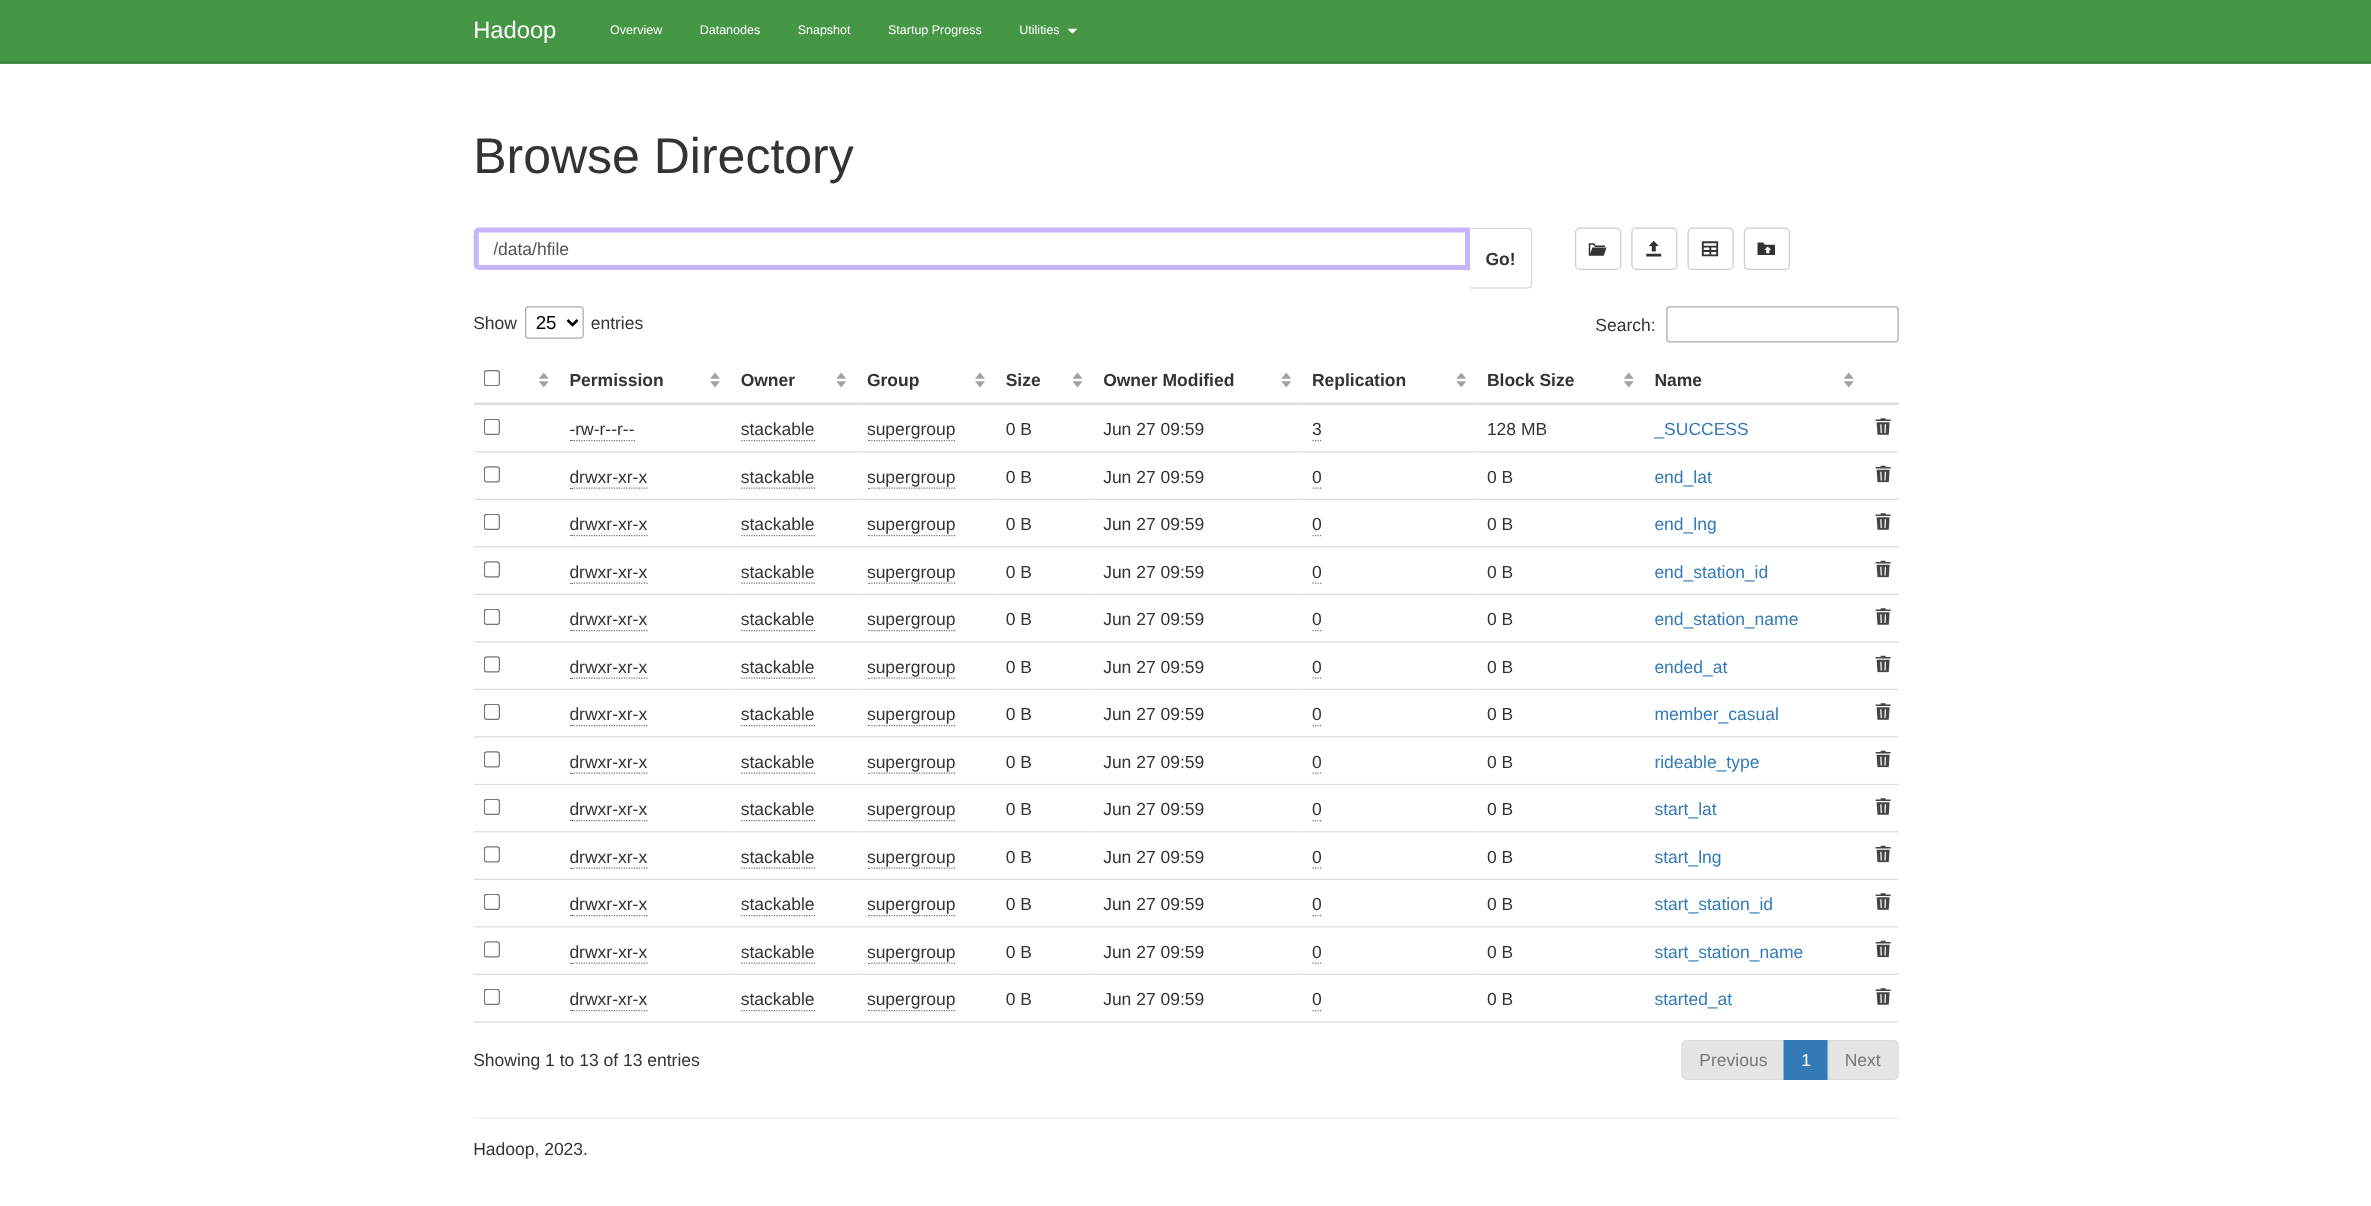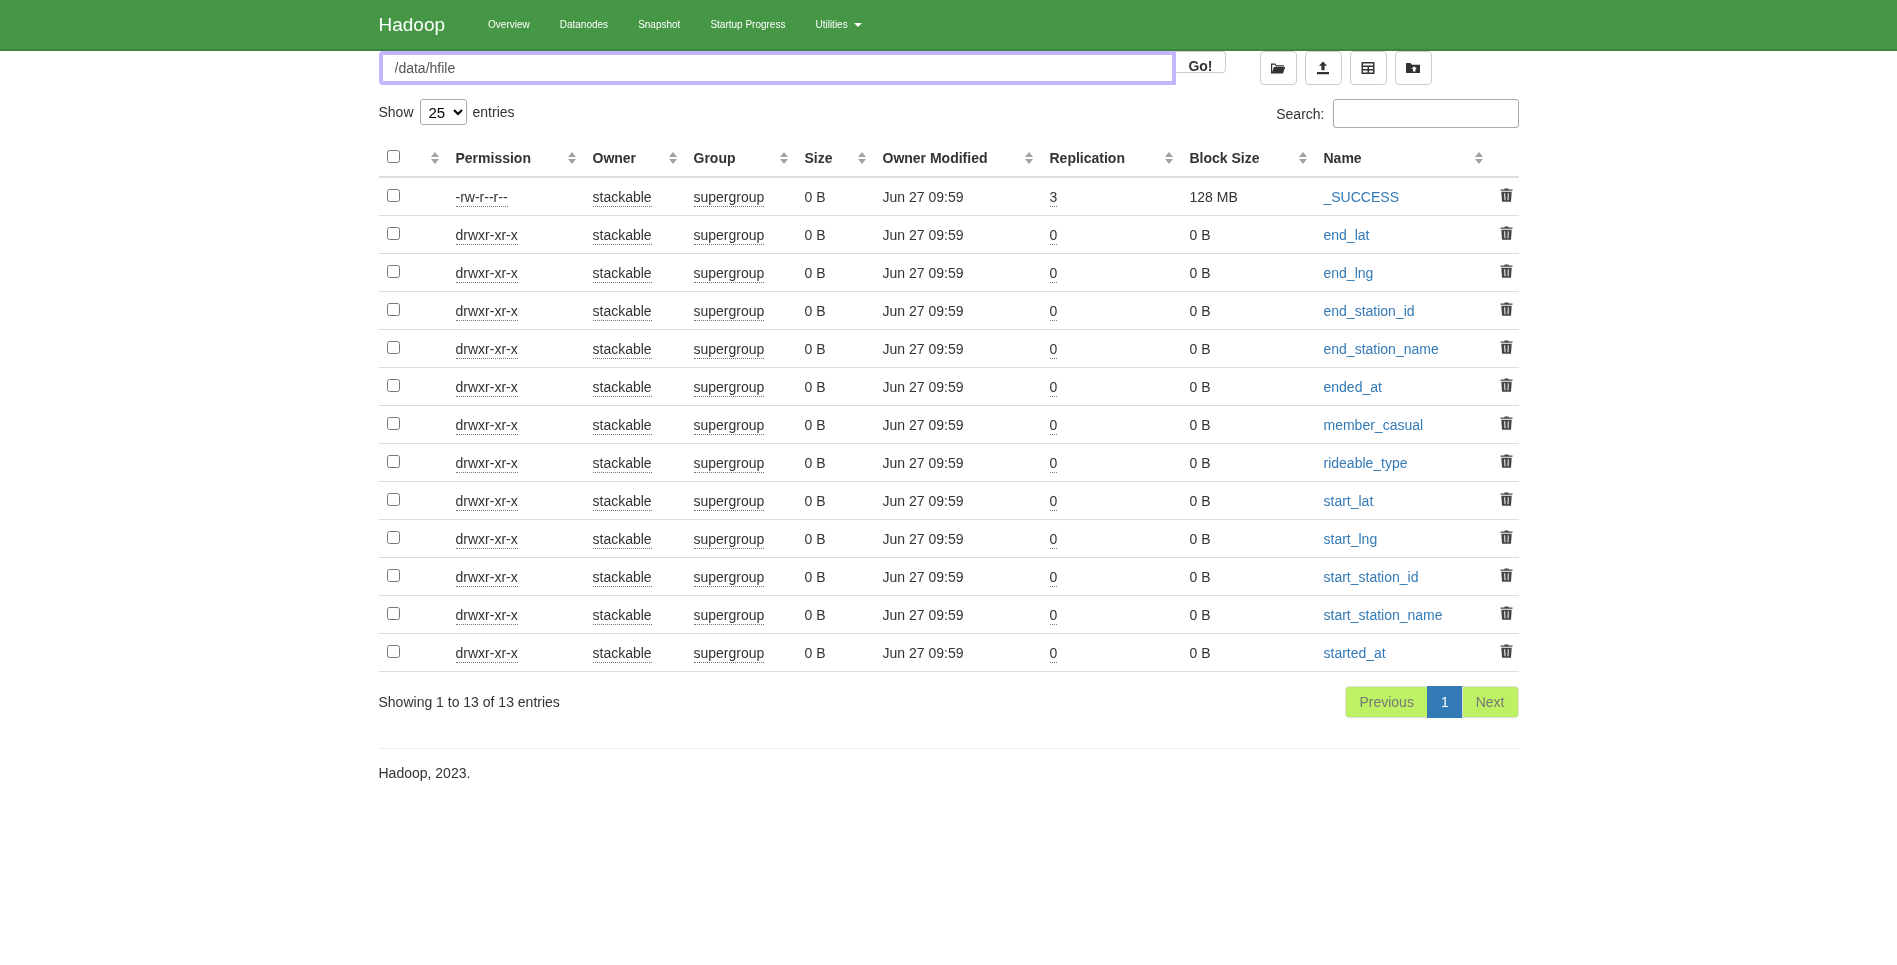--- a/index.html
+++ b/index.html
@@ -65,21 +65,21 @@
     height: 34px;
     padding: 6px 12px;
     font-size: 14px;
     color: #555;
     border: 4px solid #c4b5fd;
     border-radius: 4px 0 0 4px;
     outline: none;
     font-family: "Liberation Sans", sans-serif;
   }
   .go-btn {
-    height: 22px;
+    height: 49px;
     padding: 6px 12px;
     font-size: 14px;
     font-weight: 700;
     color: #333;
     background: #fff;
     border: 1px solid #ccc;
     border-left: none;
     border-radius: 0 4px 4px 0;
     cursor: pointer;
     font-family: "Liberation Sans", sans-serif;
@@ -186,21 +186,21 @@
     margin-top: 14px;
   }
   .summary { color: #333; font-size: 14px; }
   .pagination { list-style: none; display: flex; }
   .pagination li {
     padding: 7px 13px;
     border: 1px solid #ddd;
     margin-left: -1px;
     color: #777;
     cursor: pointer;
-    background: #bef264;
+    background: #e5e5e5;
     font-size: 14px;
   }
   .pagination li:first-child { border-radius: 4px 0 0 4px; margin-left: 0; }
   .pagination li:last-child { border-radius: 0 4px 4px 0; }
   .pagination li.active {
     background: #337ab7;
     border-color: #337ab7;
     color: #fff;
   }
   hr.footer-divider {
@@ -231,20 +231,21 @@
         </li>
       <li>
         <span>Utilities</span>
         <span class="caret"></span>
       </li>
     </ul>
   </div>
 </nav>
 
 <div class="container">
+  <h1 class="page-title">Browse Directory</h1>
 
   <div class="path-row">
     <div class="input-group">
       <input class="path-input" type="text" value="/data/hfile" style="">
       <button class="go-btn">Go!</button>
     </div>
     <div class="icon-buttons">
       <button class="icon-btn">
         <span>
           <svg width="16" height="16" viewBox="0 0 16 16">

